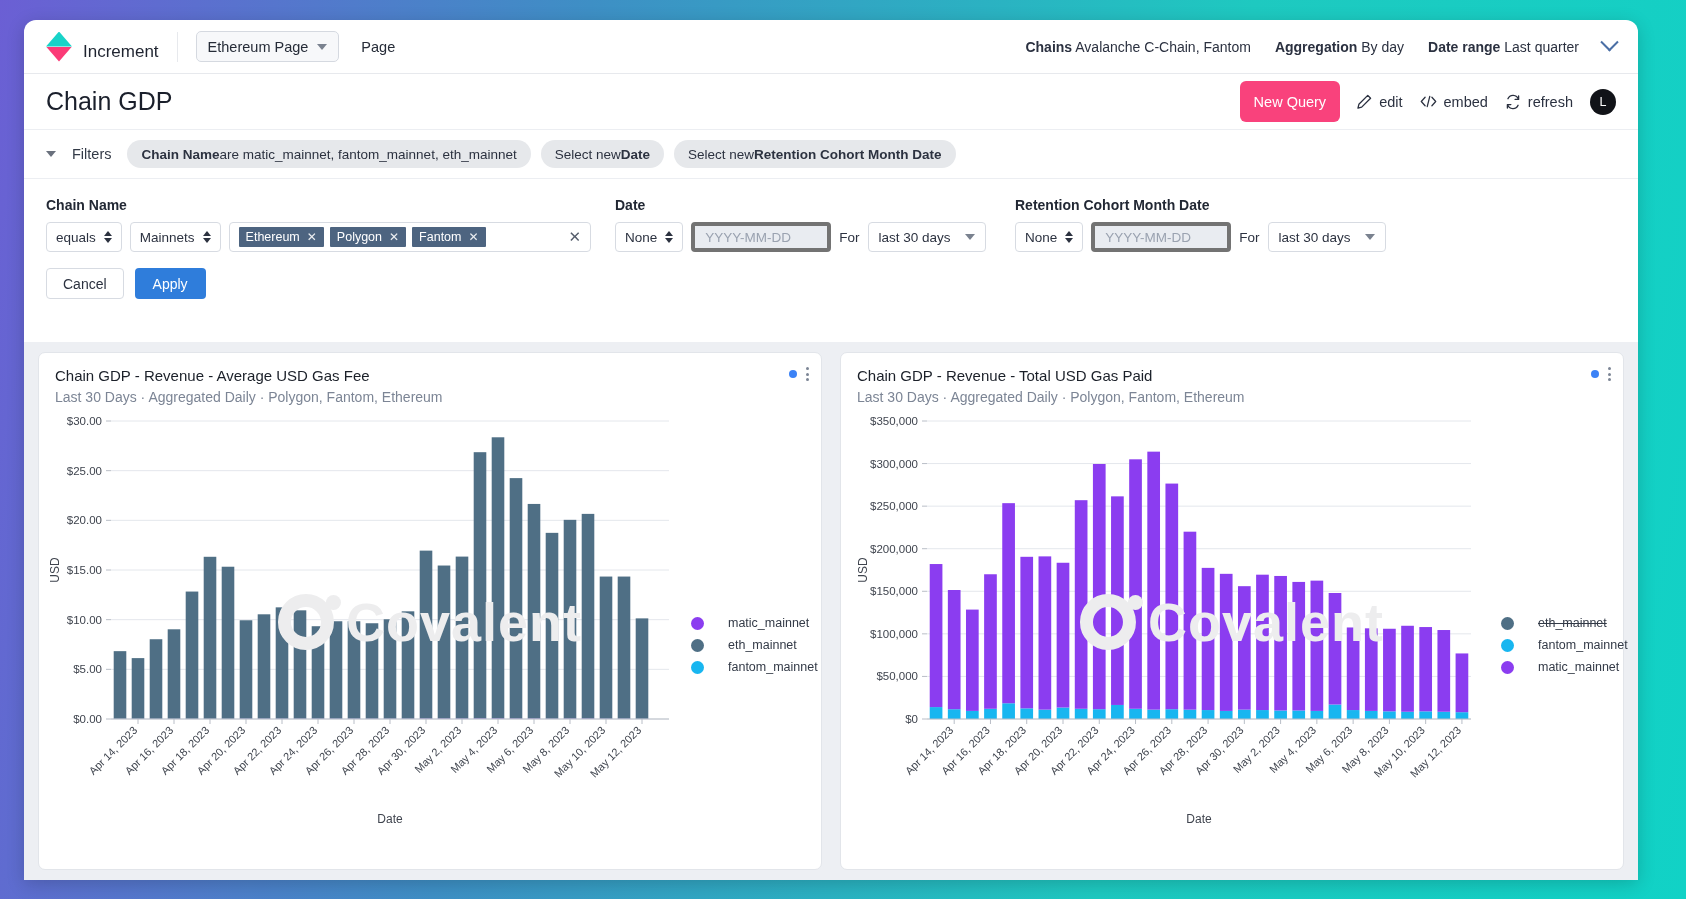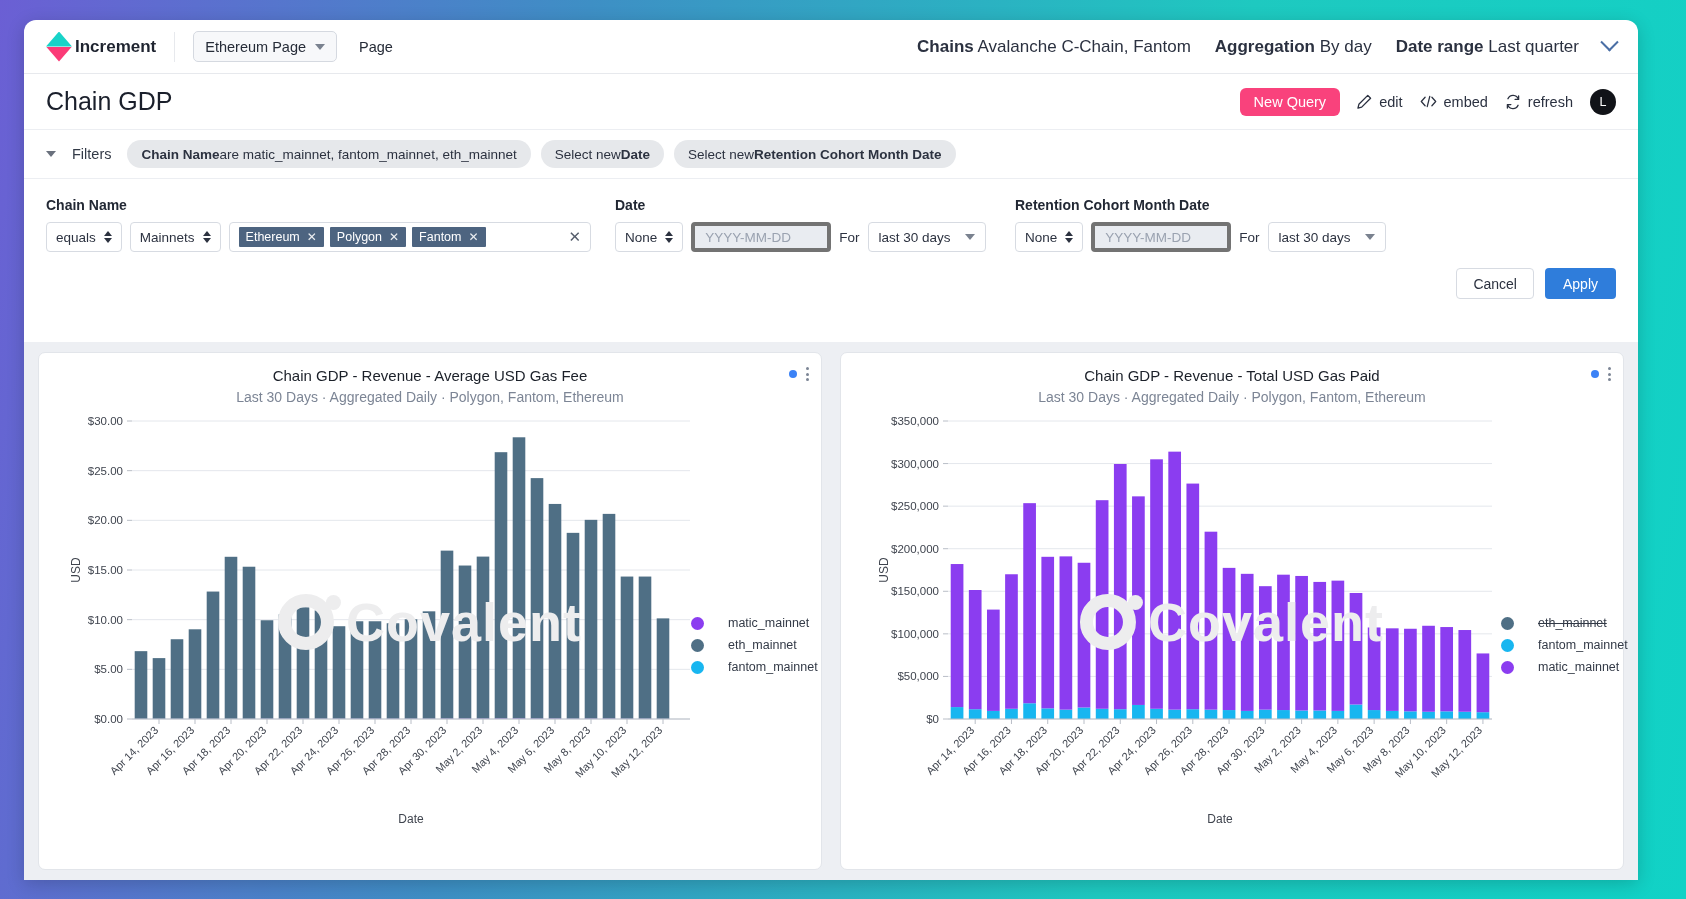--- a/index.html
+++ b/index.html
@@ -10,42 +10,42 @@
     background: linear-gradient(100deg,#6b5fd4 0%,#3e8fc5 32%,#1ec9c0 68%,#11d2c6 100%);
     overflow:hidden;
   }
   .app {
     position:absolute; left:24px; top:20px; width:1614px; height:860px;
     background:#fff; border-radius:12px 12px 0 0; overflow:hidden;
     box-shadow:0 4px 18px rgba(0,0,0,.18);
   }
   
   .topbar { height:54px; border-bottom:1px solid #e7e9ed; display:flex; align-items:center; padding:0 22px; }
-  .brand { display:flex; align-items:center; gap:3px; padding-right:18px;font-weight:bold; }
+  .brand { display:flex; align-items:flex-end; gap:11px; padding-right:18px; }
   .logo { width:26px; height:30px; position:relative; }
   .logo .d1, .logo .d2 { position:absolute; left:0; width:26px; height:15px; }
   .logo .d1 { top:0; background:#18d3c8; clip-path:polygon(50% 0,100% 100%,0 100%); }
   .logo .d2 { top:15px; background:#fb3b77; clip-path:polygon(0 0,100% 0,50% 100%); }
   .brand-name { font-size:17px; color:#1f2430; }
   .divider-v { width:1px; height:30px; background:#e7e9ed; }
   .config-btn {
     margin-left:18px; height:31px; display:flex; align-items:center; gap:9px;
     border:1px solid #d5d9e0; background:#f7f8fa; border-radius:5px;
     padding:0 11px; font-size:14.5px; color:#262c38; cursor:pointer;
   }
   .caret { width:0;height:0;border-left:5px solid transparent;border-right:5px solid transparent;border-top:6px solid #7a828f; }
   .docs { margin-left:22px; font-size:14.5px; color:#262c38; cursor:pointer; }
-  .topright { margin-left:auto; display:flex; align-items:center; gap:24px; font-size:17px; color:#2b3140; }
+  .topright { margin-left:auto; display:flex; align-items:center; gap:24px; font-size:14px; color:#2b3140; }
   .topright b { font-weight:bold; }
   .chev-dn { width:13px;height:13px;border-right:2px solid #4a6fa5;border-bottom:2px solid #4a6fa5;transform:rotate(45deg) translate(-3px,-3px); }
   
   .titlerow { height:56px; display:flex; align-items:center; padding:0 22px; border-bottom:1px solid #eceef2; }
   .page-title { font-size:25px; color:#1a1f2b; }
   .actions { margin-left:auto; display:flex; align-items:center; gap:17px; }
-  .newquery { background:#f9427c; color:#fff; border:none; border-radius:6px; height:28px; padding:0 14px; font-size:14.5px; cursor:pointer; }
+  .newquery { background:#f9427c; color:#fff; border:none; border-radius:6px; height:41px; padding:0 14px; font-size:14.5px; cursor:pointer; }
   .act { display:flex; align-items:center; gap:7px; font-size:14.5px; color:#2b3140; cursor:pointer; }
   .avatar { width:26px;height:26px;border-radius:50%;background:#111318;color:#fff;font-size:12.5px;display:flex;align-items:center;justify-content:center; }
   
   .filterrow { height:48px; display:flex; align-items:center; padding:0 22px; gap:10px; }
   .tri { width:0;height:0;border-left:5px solid transparent;border-right:5px solid transparent;border-top:6px solid #6a717d;margin-right:6px; }
   .filters-label { font-size:14.5px; color:#333a47; margin-right:6px; }
   .chip { background:#e6e8eb; border-radius:16px; height:28px; display:flex; align-items:center; padding:0 14px; font-size:13.5px; color:#2c3240; cursor:pointer; white-space:nowrap; }
   .chip b { font-weight:bold; }
   
   .panel { padding:8px 22px 0 22px; border-top:1px solid #eceef2; }
@@ -58,25 +58,25 @@
   .updown i { display:block;width:0;height:0;border-left:4px solid transparent;border-right:4px solid transparent; }
   .updown i.u { border-bottom:5px solid #2c3240; }
   .updown i.d { border-top:5px solid #2c3240; }
   .tokenbox { height:30px; flex:1; border:1px solid #d7dbe2; border-radius:4px; background:#fff; display:flex; align-items:center; gap:6px; padding:0 9px; }
   .token { background:#4d6480; color:#fff; border-radius:1px; height:20px; display:flex; align-items:center; gap:7px; padding:0 7px; font-size:12.5px; }
   .token .x { font-size:12px; opacity:.9; cursor:pointer; }
   .clearall { margin-left:auto; color:#555d6b; font-size:15px; cursor:pointer; }
   .dateinput { height:30px; width:140px; border:4px solid #737373; border-radius:4px; background:#e9ecf1; display:flex; align-items:center; padding:0 10px; font-size:13.5px; color:#9aa2b0; }
   .for { font-size:13.5px; color:#2c3240; }
   .dd { height:30px; border:1px solid #d7dbe2; border-radius:4px; background:#fff; display:flex; align-items:center; gap:14px; padding:0 10px; font-size:13.5px; color:#2c3240; cursor:pointer; }
-  .panel-actions { display:flex; justify-content:flex-end; gap:11px; padding:16px 0 12px 0; }
+  .panel-actions { display:flex; gap:11px; padding:16px 0 12px 0; }
   .btn-cancel { height:31px; padding:0 16px; border:1px solid #d7dbe2; background:#fff; border-radius:4px; font-size:14px; color:#2c3240; cursor:pointer; }
   .btn-apply { height:31px; padding:0 18px; border:none; background:#2f7ddb; color:#fff; border-radius:4px; font-size:14px; cursor:pointer; }
   
-  .board { position:absolute; left:0; top:322px; right:0; bottom:0; background:#edeff3; padding:10px 14px; display:flex; gap:18px;text-align:center; }
+  .board { position:absolute; left:0; top:322px; right:0; bottom:0; background:#edeff3; padding:10px 14px; display:flex; gap:18px; }
   .card { background:#fff; border:1px solid #e2e5ea; border-radius:7px; flex:1; position:relative; padding:14px 16px 10px 16px; }
   .card-title { font-size:15px; color:#1b2029; }
   .card-sub { font-size:14px; color:#7c8595; margin-top:5px; }
   .card-tools { position:absolute; right:12px; top:14px; display:flex; align-items:center; gap:9px; }
   .dot-blue { width:8px;height:8px;border-radius:50%;background:#3b82f6; }
   .kebab { display:flex; flex-direction:column; gap:2.5px; cursor:pointer; }
   .kebab i { width:3px;height:3px;border-radius:50%;background:#7c8595;display:block; }
   .plot { position:absolute; left:0; right:0; top:58px; bottom:0; }
   .wm { position:absolute; left:50%; top:46%; transform:translate(-50%,-50%); font-size:54px; font-weight:bold; color:#ededee; letter-spacing:1px; display:flex; align-items:center; gap:12px; pointer-events:none; }
   .wm-ring { width:56px;height:56px;border-radius:50%;border:13px solid #ededee; position:relative;}

